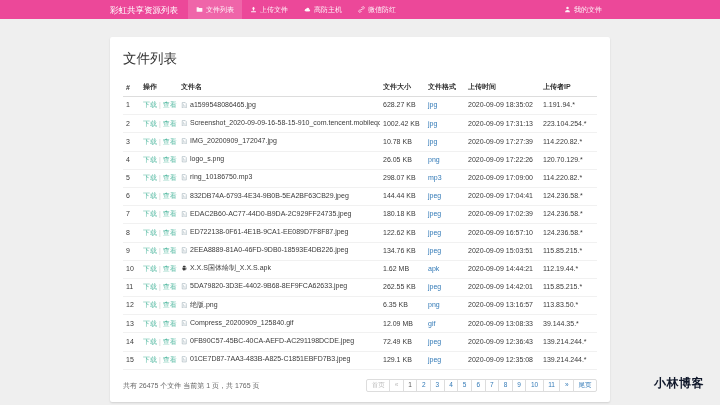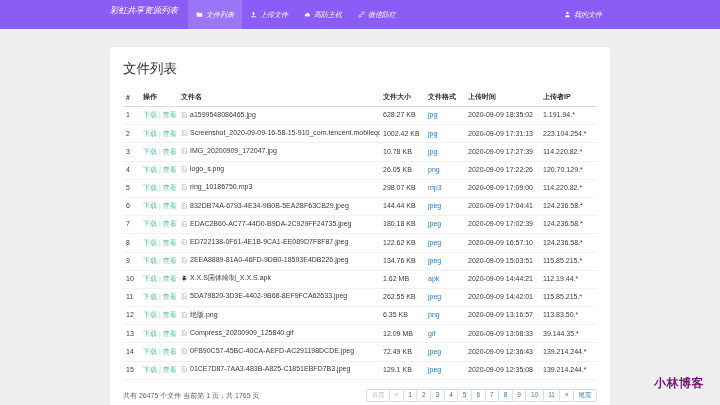--- a/index.html
+++ b/index.html
@@ -6,21 +6,21 @@
   html, body { width: 720px; height: 405px; }
   body {
     background: #efefef;
     font-family: "Liberation Sans", sans-serif;
     position: relative;
     overflow: hidden;
   }
   a { text-decoration: none; cursor: pointer; }
 
   
-  .navbar { height: 29px; background: #8b5cf6; font-style: italic; }
+  .navbar { height: 19px; background: #ec4899; }
   .nav-inner { width: 500px; margin: 0 auto; height: 100%; display: flex; align-items: stretch; }
   .brand { color: #fff; font-size: 8.5px; line-height: 21px; margin-right: 10px; white-space: nowrap; }
   .nav-items { display: flex; }
   .nav-item { display: flex; align-items: center; gap: 3px; padding: 0 8px; font-size: 7px;
               color: rgba(255,255,255,.92); white-space: nowrap; }
   .nav-item.active { background: rgba(255,255,255,.16); }
   .nav-right { margin-left: auto; display: flex; }
   .icon { display: inline-flex; width: 7px; height: 7px; }
   .icon svg { width: 100%; height: 100%; fill: currentColor; }
 
@@ -47,21 +47,21 @@
   .card-footer { display: flex; justify-content: space-between; align-items: center; margin-top: 9px; }
   .stats { font-size: 7px; color: #666; }
   .pagination { display: flex; }
   .page { font-size: 6.5px; color: #337ab7; border: 1px solid #ddd; padding: 2.5px 4.5px;
           margin-left: -1px; background: #fff; line-height: 1; }
   .page.disabled { color: #bbb; }
   .page.current { color: #555; }
   .page:first-child { border-radius: 2px 0 0 2px; margin-left: 0; }
   .page:last-child { border-radius: 0 2px 2px 0; }
   .site-logo { position: absolute; right: 16px; top: 375px; font-size: 12px; font-weight: bold;
-               color: #701a75; letter-spacing: .5px; }
+               color: #0f172a; letter-spacing: .5px; }
 </style>
 </head>
 <body>
 
 <nav class="navbar">
   <div class="nav-inner">
     <a class="brand">彩虹共享资源列表</a>
     <div class="nav-items" id="nav-items">
         <a class="nav-item active">
           <span class="icon">

